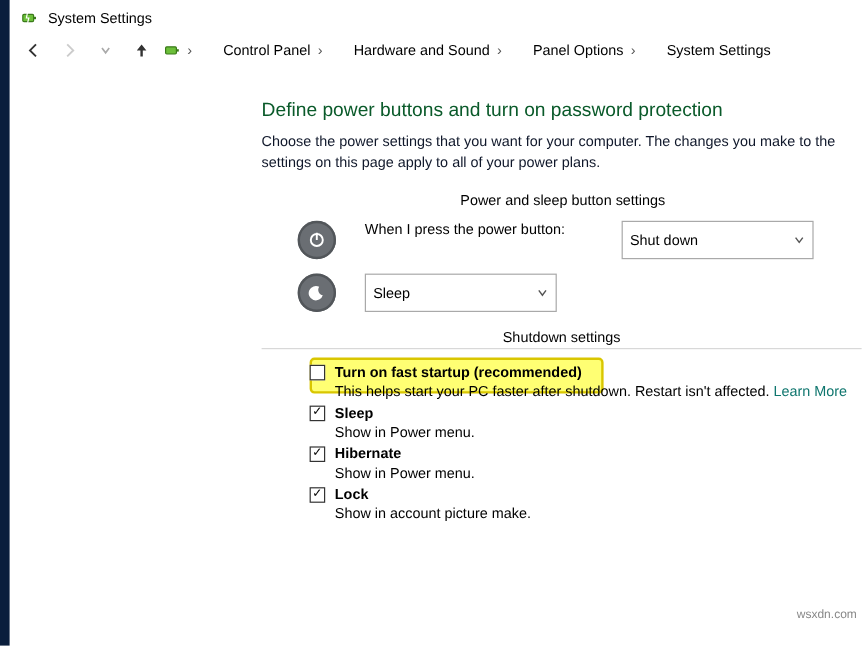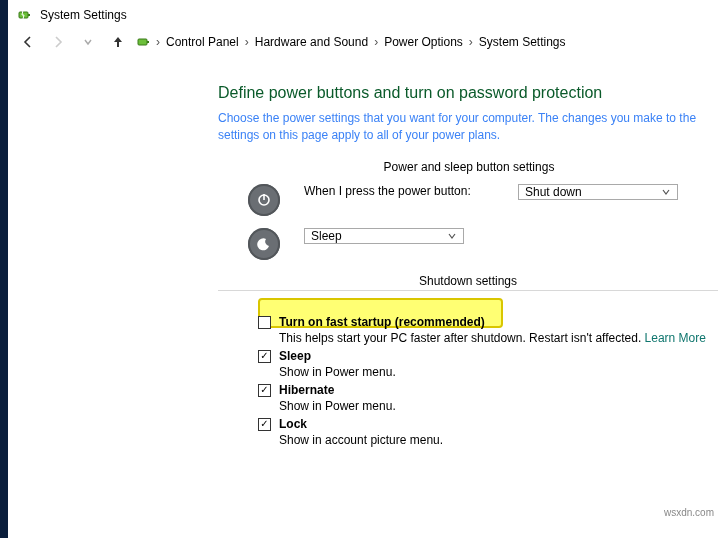--- a/index.html
+++ b/index.html
@@ -35,33 +35,33 @@
       color: #555;
       border-radius: 2px;
       cursor: pointer;
     }
     .nav-btn.disabled { color: #c8c8c8; cursor: default; }
     .breadcrumb {
       display: flex; align-items: center; gap: 4px;
       font-size: 12px;
     }
     .breadcrumb .sep { color: #555; }
-    .breadcrumb .crumb { cursor: pointer; padding: 2px 2px; }
+    .breadcrumb .crumb { cursor: pointer; padding: 2px 2px; margin-left: 20px; }
     .content {
       padding: 6px 0 0 210px;
     }
     .page-title {
       color: #0a5a2a;
       font-size: 16px;
       margin: 14px 0 8px 0;
       font-weight: 400;
     }
     .page-sub {
       font-size: 12px;
-      color: #3b82f6;
+      color: #0f172a;
       margin-bottom: 16px;
       line-height: 1.4;
       max-width: 520px;
     }
     .section-label {
       font-size: 12px;
       color: #000;
       margin: 6px 0 10px 0;
       text-align: center;
     }
@@ -70,33 +70,33 @@
       margin: 10px 0 12px 30px;
     }
     .round-icon {
       width: 32px; height: 32px; border-radius: 50%;
       background: #6a6e73;
       display:flex; align-items:center; justify-content:center;
       box-shadow: inset 0 0 0 2px #52565a;
     }
     .row-label { width: 190px; font-size: 12px; }
     .select {
-      width: 160px; height: 16px;
+      width: 160px; height: 32px;
       border: 1px solid #a9a9a9;
       background: #fff;
       display: flex; align-items: center; justify-content: space-between;
       padding: 0 6px;
       font-size: 12px;
       cursor: pointer;
     }
     .section-underline {
       border-bottom: 1px solid #d8d8d8;
       padding-bottom: 2px;
       margin-top: 14px;
-      margin-bottom: 24px;
+      margin-bottom: 12px;
       max-width: 500px;
     }
     .check-row {
       display: flex; align-items: center; gap: 8px;
       margin: 4px 0 2px 40px;
       position: relative;
       z-index: 2;
     }
     .check-box {
       width: 13px; height: 13px;
@@ -176,21 +176,21 @@
       <svg width="16" height="16" viewBox="0 0 16 16">
           <rect x="2" y="5" width="9" height="6" rx="1" fill="#6cbf3a" stroke="#3a7a1a"></rect>
           <rect x="11" y="7" width="2" height="2" fill="#3a7a1a"></rect>
         </svg>
     </span>
     <span class="sep">›</span>
     <span class="crumb">Control Panel</span>
     <span class="sep">›</span>
     <span class="crumb">Hardware and Sound</span>
     <span class="sep">›</span>
-    <span class="crumb">Power Options</span>
+    <span class="crumb">Panel Options</span>
     <span class="sep">›</span>
     <span class="crumb">System Settings</span>
   </div>
 </div>
 
 <div class="content">
   <div class="page-title">Define power buttons and turn on password protection</div>
   <div class="page-sub">Choose the power settings that you want for your computer. The changes you make to the settings on this page apply to all of your power plans.</div>
 
   <div class="section-label">Power and sleep button settings</div>
@@ -251,16 +251,16 @@
   <div class="check-row">
     <div class="check-box">✓</div>
     <div class="check-label">Hibernate</div>
   </div>
   <div class="check-desc">Show in Power menu.</div>
 
   <div class="check-row">
     <div class="check-box">✓</div>
     <div class="check-label">Lock</div>
   </div>
-  <div class="check-desc">Show in account picture menu.</div>
+  <div class="check-desc">Show in account picture make.</div>
 </div>
 
 <div class="watermark">wsxdn.com</div>
 
 </body></html>

